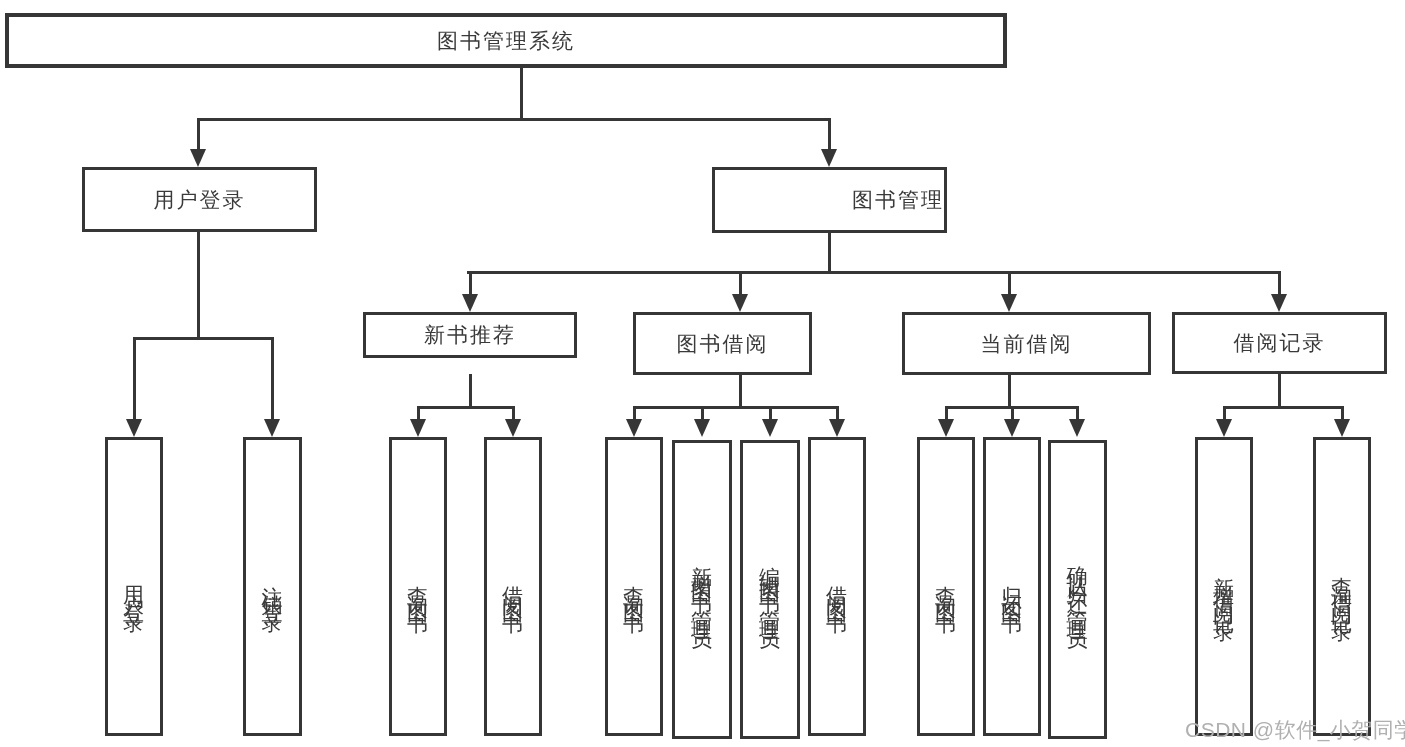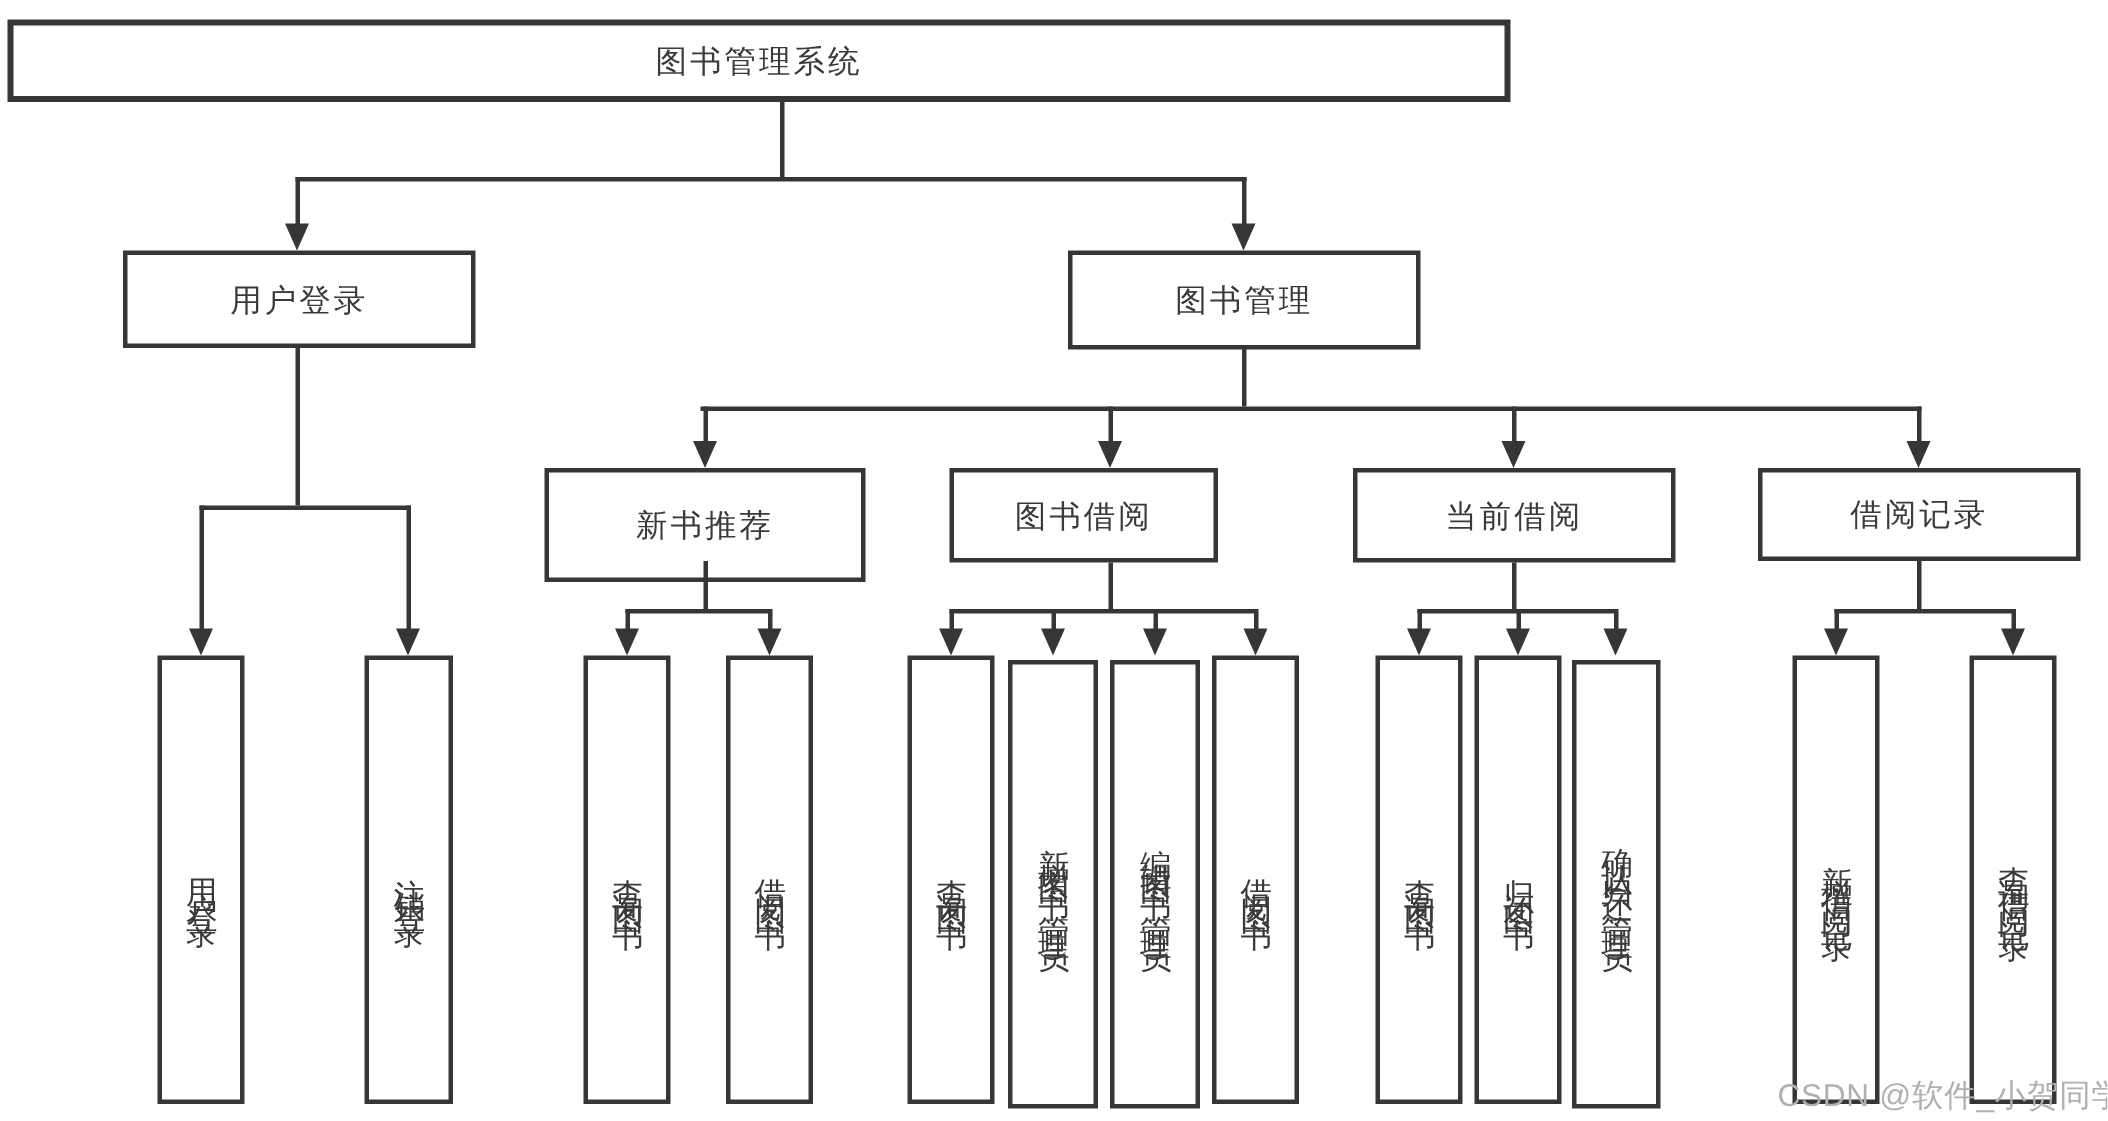--- a/index.html
+++ b/index.html
@@ -33,21 +33,21 @@
   <div class="vl" style="left:520px;top:68px;height:50px;"></div>
   <div class="hl" style="left:197px;top:118px;width:634px;"></div>
   <div class="vl" style="left:197px;top:118px;height:32px;"></div>
   <div class="ah" style="left:190px;top:149px;"></div>
   <div class="vl" style="left:828px;top:118px;height:32px;"></div>
   <div class="ah" style="left:821px;top:149px;"></div>
 
   <div class="box" style="left:82px;top:167px;width:235px;height:65px;">
     <span>用户登录</span>
   </div>
-  <div class="box" style="left:712px;top:167px;width:235px;height:66px;">
+  <div class="box" style="left:712px;top:167px;width:235px;height:66px;justify-content:flex-end;">
     <span>图书管理</span>
   </div>
 
   <div class="vl" style="left:197px;top:232px;height:105px;"></div>
   <div class="hl" style="left:133px;top:337px;width:141px;"></div>
   <div class="vl" style="left:133px;top:337px;height:83px;"></div>
   <div class="ah" style="left:126px;top:419px;"></div>
   <div class="vl" style="left:271px;top:337px;height:83px;"></div>
   <div class="ah" style="left:264px;top:419px;"></div>
 
@@ -55,27 +55,27 @@
   <div class="hl" style="left:467px;top:271px;width:814px;"></div>
   <div class="vl" style="left:469px;top:271px;height:24px;"></div>
   <div class="ah" style="left:462px;top:294px;"></div>
   <div class="vl" style="left:739px;top:271px;height:24px;"></div>
   <div class="ah" style="left:732px;top:294px;"></div>
   <div class="vl" style="left:1008px;top:271px;height:24px;"></div>
   <div class="ah" style="left:1001px;top:294px;"></div>
   <div class="vl" style="left:1278px;top:271px;height:24px;"></div>
   <div class="ah" style="left:1271px;top:294px;"></div>
 
-  <div class="box" style="left:363px;top:312px;width:214px;height:76px;">
+  <div class="box" style="left:363px;top:312px;width:214px;height:46px;">
     <span>新书推荐</span>
   </div>
   <div class="box" style="left:633px;top:312px;width:179px;height:63px;">
     <span>图书借阅</span>
   </div>
-  <div class="box" style="left:902px;top:312px;width:215px;height:63px;">
+  <div class="box" style="left:902px;top:312px;width:249px;height:63px;">
     <span>当前借阅</span>
   </div>
   <div class="box" style="left:1172px;top:312px;width:215px;height:62px;">
     <span>借阅记录</span>
   </div>
 
   <div class="vl" style="left:469px;top:374px;height:32px;"></div>
   <div class="hl" style="left:417px;top:406px;width:97px;"></div>
   <div class="vl" style="left:417px;top:406px;height:14px;"></div>
   <div class="ah" style="left:410px;top:419px;"></div>

